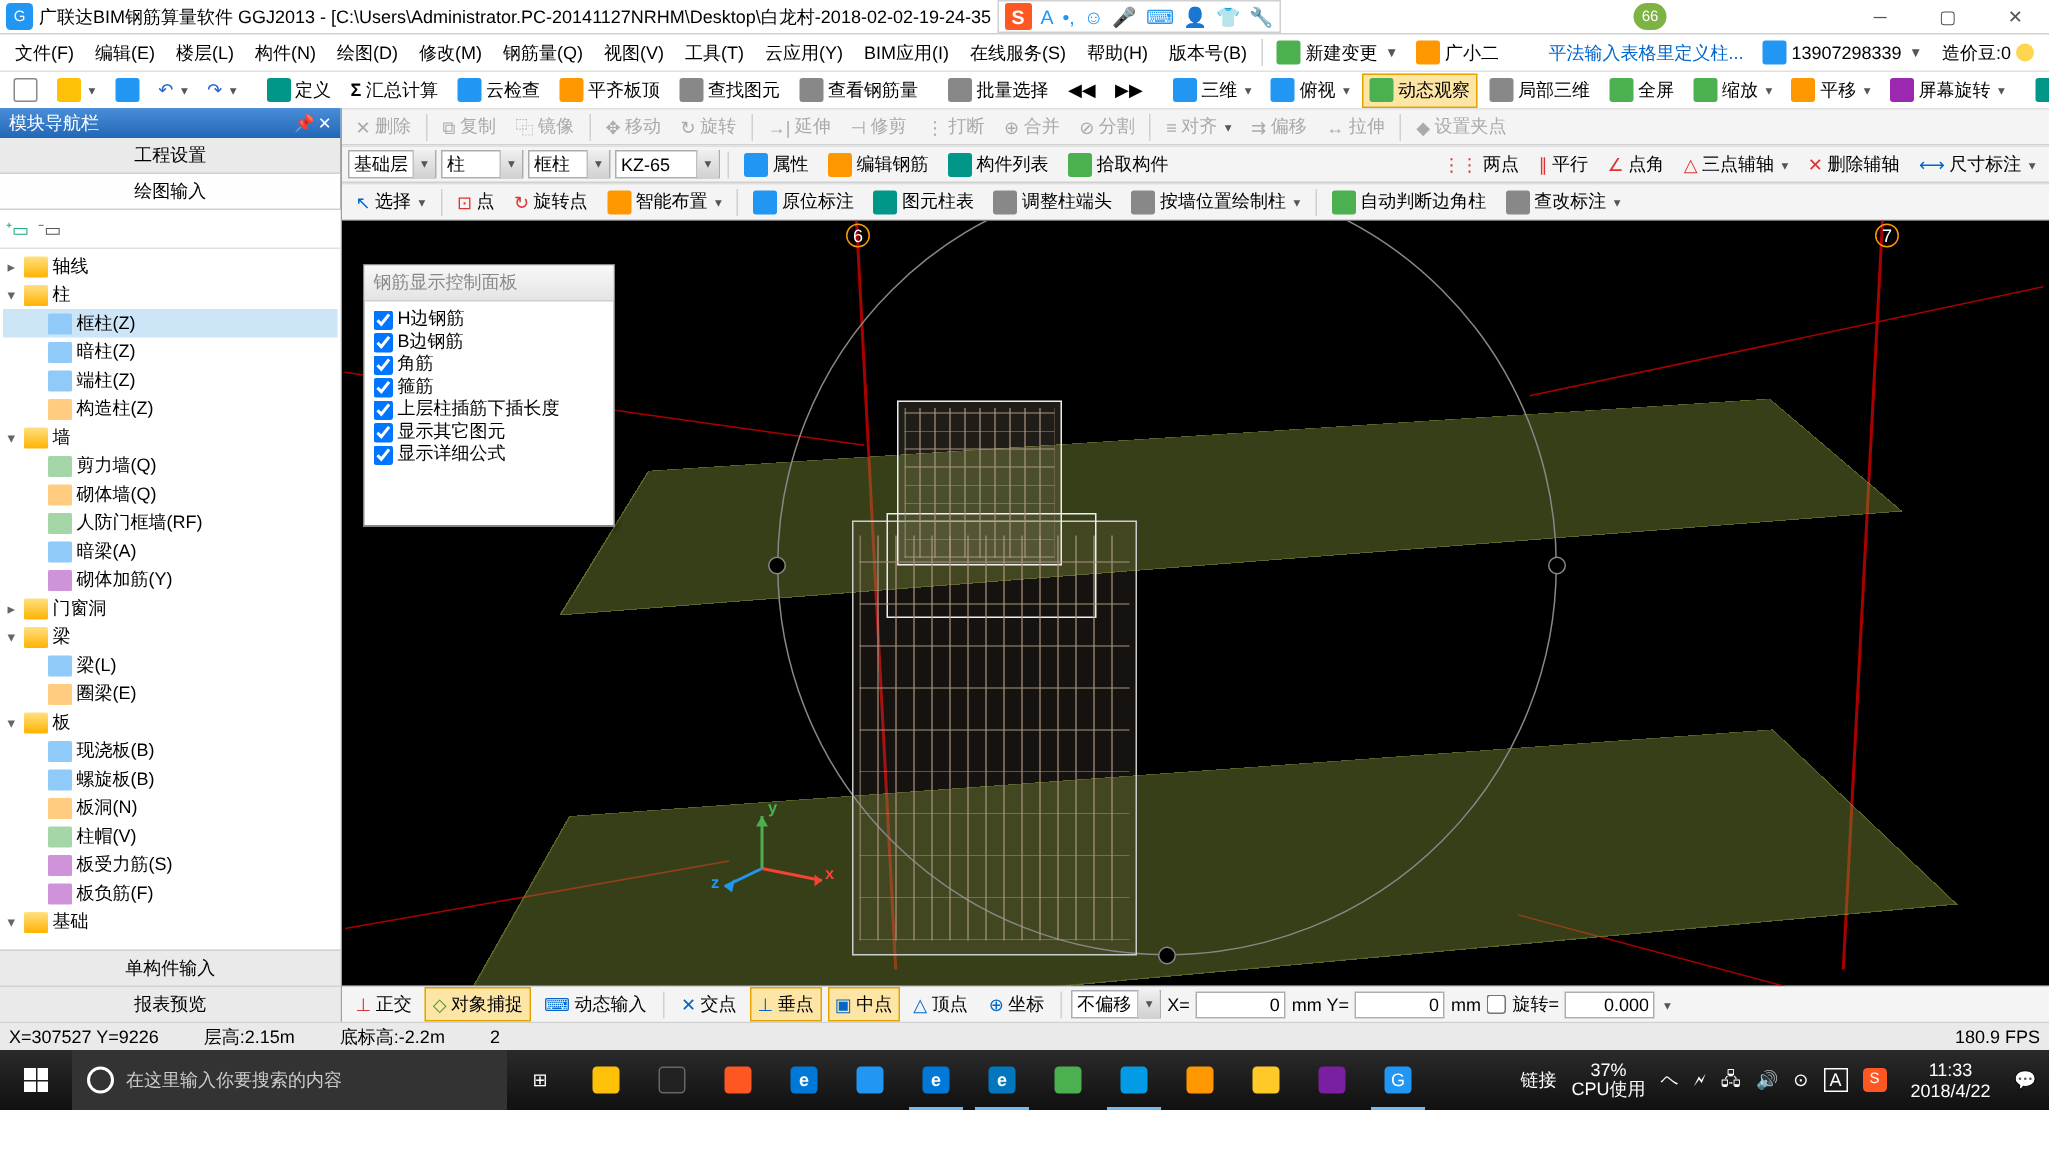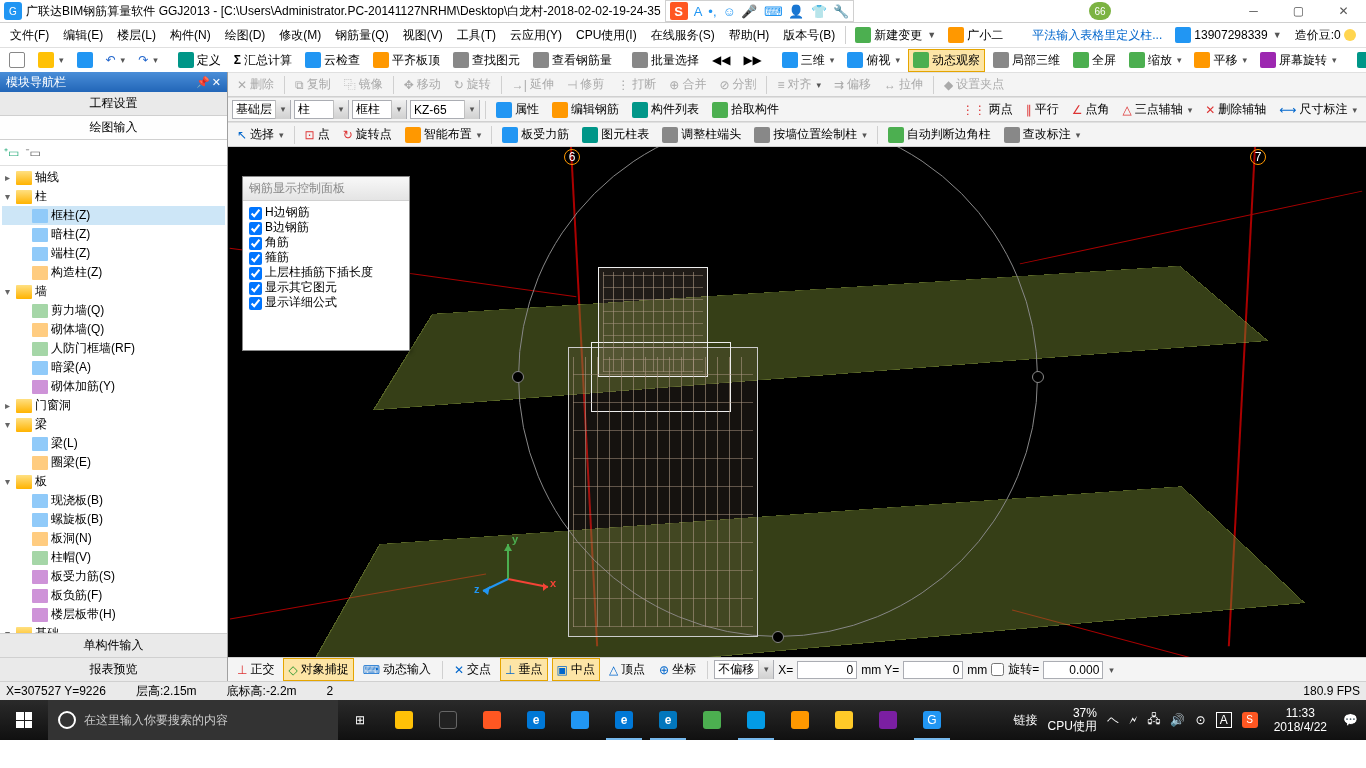--- a/index.html
+++ b/index.html
@@ -115,21 +115,21 @@
   <span class="mitem">文件(F)</span>
   <span class="mitem">编辑(E)</span>
   <span class="mitem">楼层(L)</span>
   <span class="mitem">构件(N)</span>
   <span class="mitem">绘图(D)</span>
   <span class="mitem">修改(M)</span>
   <span class="mitem">钢筋量(Q)</span>
   <span class="mitem">视图(V)</span>
   <span class="mitem">工具(T)</span>
   <span class="mitem">云应用(Y)</span>
-  <span class="mitem">CPU使用(I)</span>
+  <span class="mitem">BIM应用(I)</span>
   <span class="mitem">在线服务(S)</span>
   <span class="mitem">帮助(H)</span>
   <span class="mitem">版本号(B)</span>
   <span class="tsep"></span>
   <span class="tbtn">
       <span class="ico green"></span>
       <span>新建变更</span>
       <span class="dd">▼</span>
     </span>
   <span class="tbtn">
@@ -351,24 +351,20 @@
           <span>柱帽(V)</span>
         </div>
       <div class="tnode" style="padding-left:30px">
           <span class="tico item4"></span>
           <span>板受力筋(S)</span>
         </div>
       <div class="tnode" style="padding-left:30px">
           <span class="tico item4"></span>
           <span>板负筋(F)</span>
         </div>
-      <div class="tnode" style="padding-left:30px">
-          <span class="tico item4"></span>
-          <span>楼层板带(H)</span>
-        </div>
       <div class="tnode" style="padding-left:0px">
           <span class="texp">▾</span>
           <span class="tico folder"></span>
           <span>基础</span>
         </div>
 
     </div>
     <div class="navfoot">
       <div class="navtab">单构件输入</div>
       <div class="navtab">报表预览</div>
@@ -519,21 +515,21 @@
           <span>旋转点</span>
         </span>
       <span class="tbtn">
           <span class="ico orange"></span>
           <span>智能布置</span>
           <span class="dd">▾</span>
         </span>
         <span class="tsep"></span>
       <span class="tbtn">
           <span class="ico blue"></span>
-          <span>板受力筋</span>
+          <span>原位标注</span>
         </span>
       <span class="tbtn">
           <span class="ico teal"></span>
           <span>图元柱表</span>
         </span>
       <span class="tbtn">
           <span class="ico"></span>
           <span>调整柱端头</span>
         </span>
       <span class="tbtn">
@@ -747,21 +743,21 @@
       </div>
     <div class="tbi">
         <span class="sq" style="background:#7b1fa2"></span>
       </div>
     <div class="tbi active">
         <span class="sq" style="background:#2196f3;color:#fff;text-align:center;line-height:18px">G</span>
       </div>
   </div>
   <div class="tray">
     <span>链接</span>
-    <div style="text-align:right;line-height:13px">
+    <div style="text-align:center;line-height:13px">
         <div>37%</div>
         <div>CPU使用</div>
       </div>
     <span>ヘ</span>
     <span>🗲</span>
     <span>🖧</span>
     <span>🔊</span>
     <span>⊙</span>
     <span style="border:1px solid #fff;padding:0 3px">A</span>
     <span class="sq" style="background:#ff5722;width:16px;height:16px;text-align:center;color:#fff;font-size:10px;line-height:16px">S</span>

